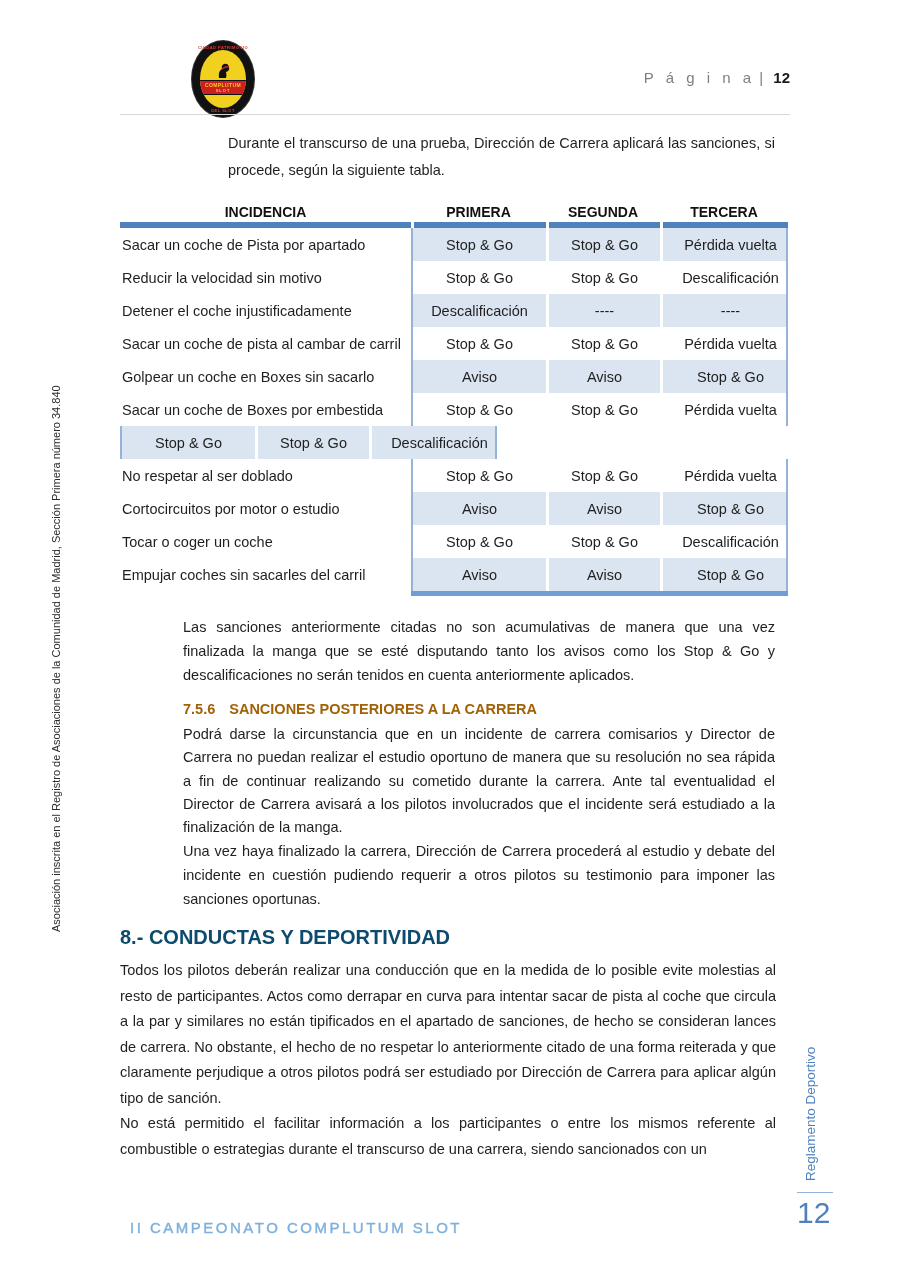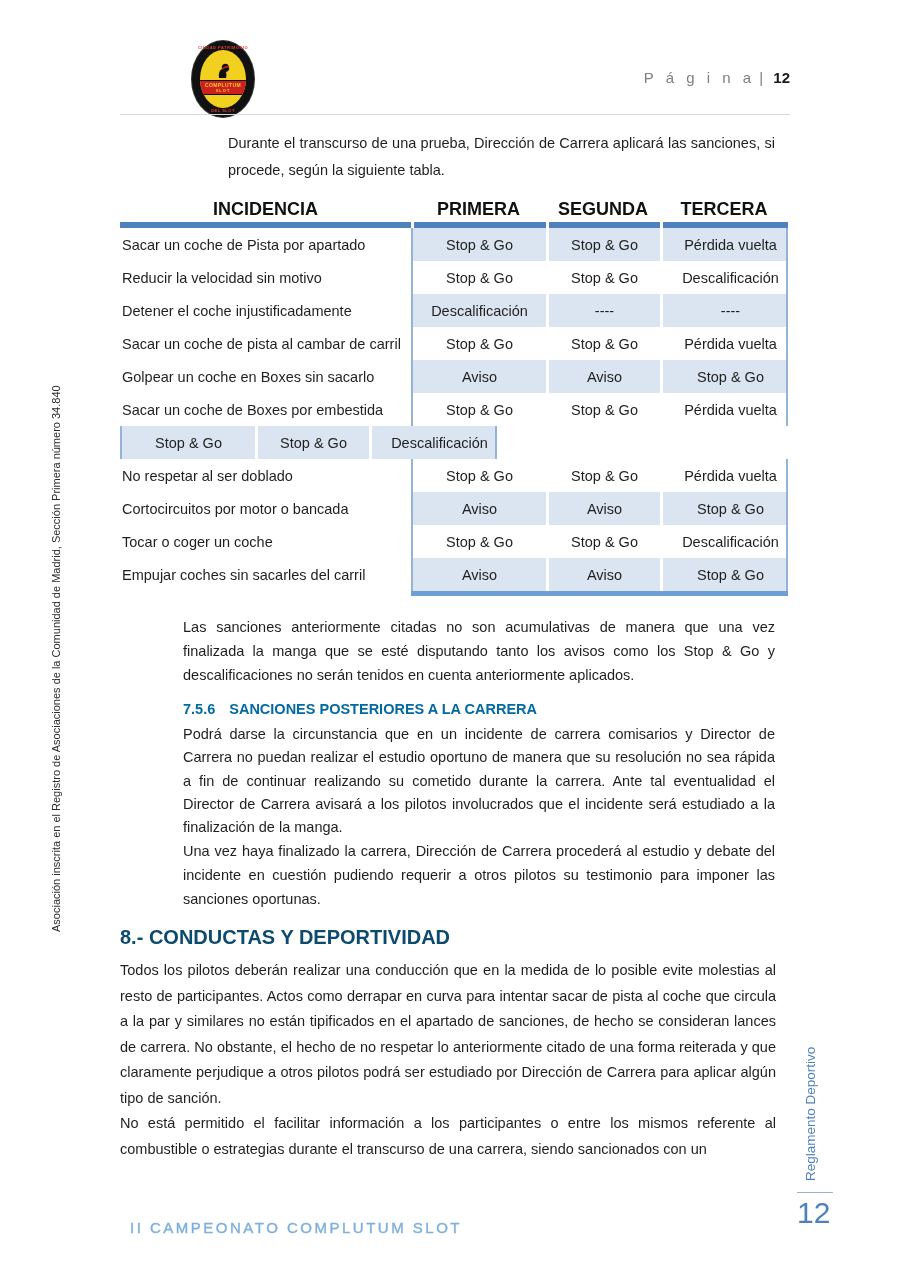--- a/index.html
+++ b/index.html
@@ -40,34 +40,34 @@
   .page-header-right .pnum { color:#1a1a1a; font-weight:bold; margin-left:6px; }
   .header-rule {
     position:absolute; left:120px; top:100px; width:670px; height:1px; background:#d8d8d8;
   }
   
   .para { position:absolute; font-size:14.5px; text-align:justify; }
   .p-intro   { left:228px; top:116px; width:547px; line-height:27px; }
   .p-after   { left:183px; top:601px; width:592px; line-height:24px; }
   .h756 {
     position:absolute; left:183px; top:687px; width:592px;
-    font-size:14.5px; font-weight:bold; color:#0369a1;
+    font-size:14.5px; font-weight:bold; color:#a16207;
   }
   .h756 .num { margin-right:14px; }
   .p-756-1 { left:183px; top:709px; width:592px; line-height:23.3px; }
   .p-756-2 { left:183px; top:825px; width:592px; line-height:24px; }
   .h8 {
     position:absolute; left:120px; top:912px;
     font-size:20px; font-weight:bold; color:#0c4a6e; letter-spacing:0px;
   }
   .p-8-1 { left:120px; top:944px; width:656px; line-height:25.5px; }
   .p-8-2 { left:120px; top:1097px; width:656px; line-height:25.5px; }
   
   .stable { position:absolute; left:120px; top:185px; width:670px; }
-  .thead { display:flex; height:21px; align-items:flex-end; font-weight:bold; font-size:18px; color:#111; }
+  .thead { display:flex; height:21px; align-items:flex-end; font-weight:bold; font-size:14px; color:#111; }
   .thead .hc { text-align:center; }
   .hc0 { width:291px; } .hc1 { width:135px; } .hc2 { width:114px; } .hc3 { width:128px; }
   .thbar { display:flex; height:6px; margin-top:2px; }
   .thseg { background:#4F81BD; box-sizing:border-box; }
   .thseg.g { border-left:3px solid #fff; }
   .trow { display:flex; min-height:33px; }
   .tcell { box-sizing:border-box; font-size:14.5px; }
   .inc { width:291px; display:flex; align-items:center; padding:3px 10px 3px 2px; }
   .inc > span { display:block; width:100%; text-align:justify; line-height:20px; }
   .s { display:flex; align-items:center; justify-content:center; }
@@ -201,21 +201,21 @@
         <div class="trow">
           <div class="tcell inc">
             <span>No respetar al ser doblado</span>
           </div>
           <div class="tcell s s1">Stop &amp; Go</div>
           <div class="tcell s s2">Stop &amp; Go</div>
           <div class="tcell s s3">Pérdida vuelta</div>
         </div>
         <div class="trow shaded">
           <div class="tcell inc">
-            <span>Cortocircuitos por motor o bancada</span>
+            <span>Cortocircuitos por motor o estudio</span>
           </div>
           <div class="tcell s s1">Aviso</div>
           <div class="tcell s s2">Aviso</div>
           <div class="tcell s s3">Stop &amp; Go</div>
         </div>
         <div class="trow">
           <div class="tcell inc">
             <span>Tocar o coger un coche</span>
           </div>
           <div class="tcell s s1">Stop &amp; Go</div>

